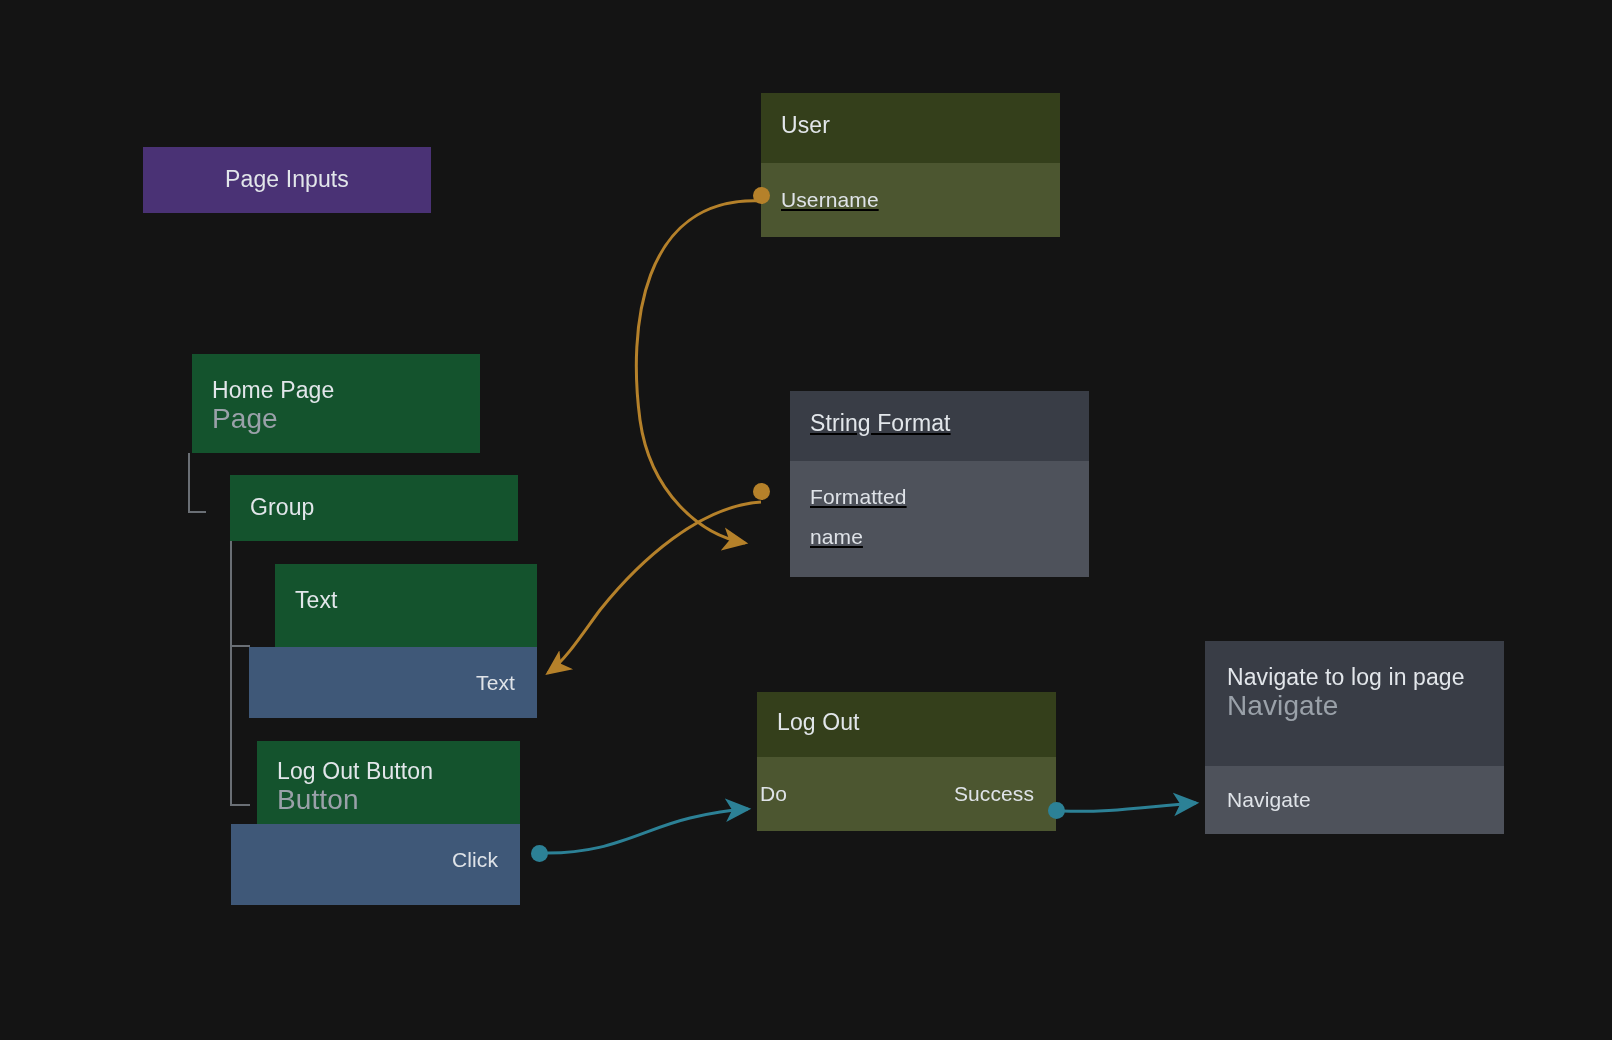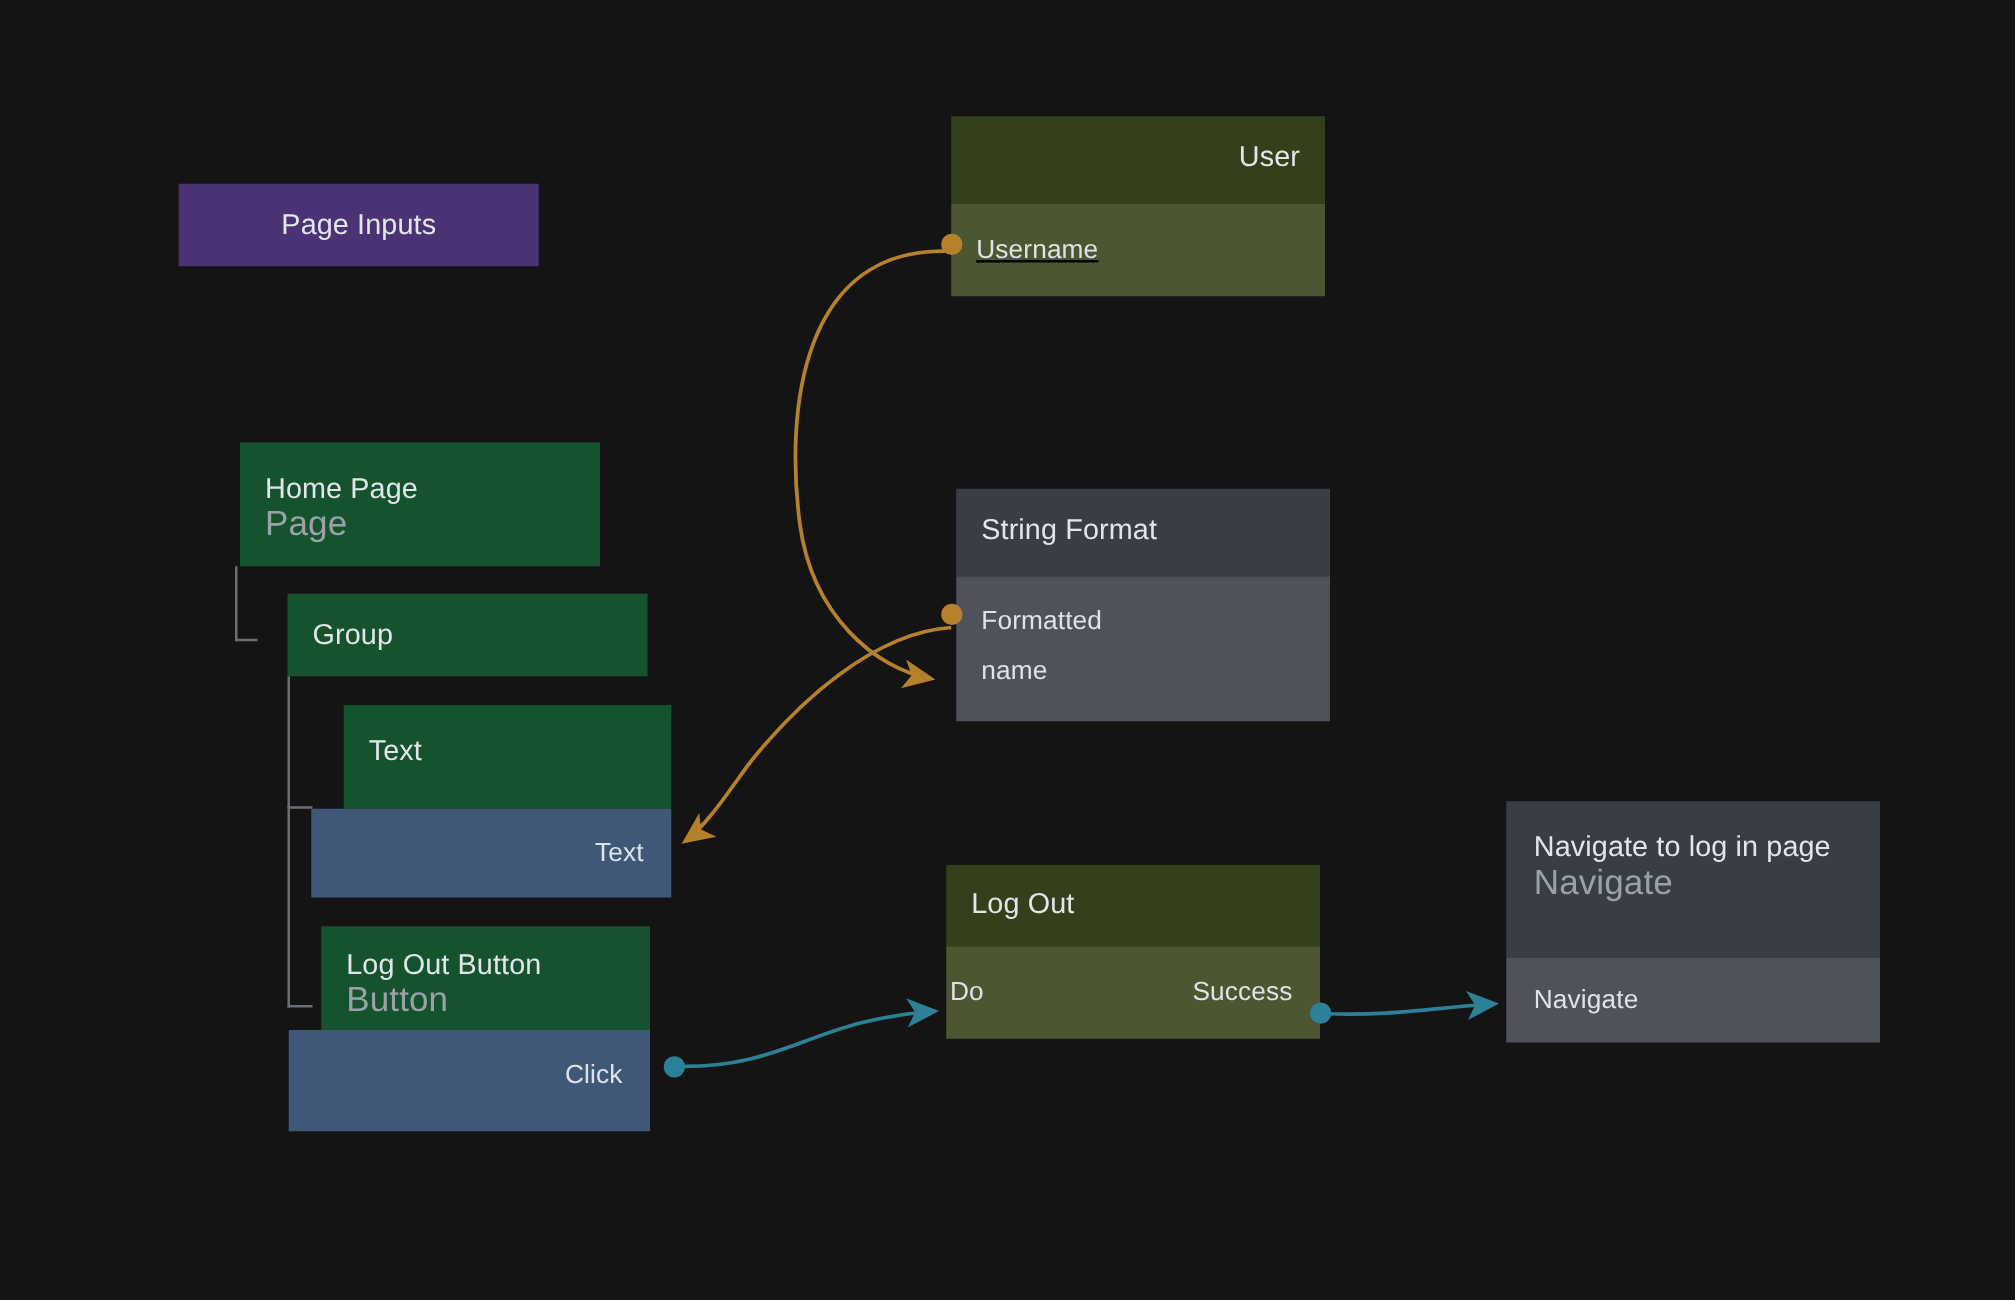--- a/index.html
+++ b/index.html
@@ -156,33 +156,33 @@
     <div class="node-body blue-body" style="height:81px;">
       <div class="port-row right" style="height:71px;">
         <span>Click</span>
       </div>
     </div>
   </div>
 
   <div style="position:absolute; left:531px; top:845px; width:17px; height:17px; border-radius:50%; background:#2c8196; z-index:12;"></div>
 
   <div class="node" style="left:761px; top:93px; width:299px; height:144px;">
-    <div class="node-header olive-head" style="height:70px; padding:18px 20px 0 20px;text-align:right;">
+    <div class="node-header olive-head" style="height:70px; padding:18px 32px 0 20px;">
       <div class="title">User</div>
     </div>
     <div class="node-body olive-body" style="height:74px;text-decoration:underline;">
       <div class="port-row left" style="height:74px;">
         <span>Username</span>
       </div>
     </div>
   </div>
 
   <div style="position:absolute; left:753px; top:187px; width:17px; height:17px; border-radius:50%; background:#b5812a; z-index:12;"></div>
 
-  <div class="node" style="left:765px; top:391px; width:299px; height:145px;">
+  <div class="node" style="left:790px; top:391px; width:299px; height:145px;text-decoration:underline;">
     <div class="node-header gray-head" style="height:70px; padding:18px 20px 0 20px;">
       <div class="title">String Format</div>
     </div>
     <div class="node-body gray-body" style="height:116px; padding-top:16px;">
       <div class="port-row left" style="height:40px;">
         <span>Formatted</span>
       </div>
       <div class="port-row left" style="height:40px;">
         <span>name</span>
       </div>

